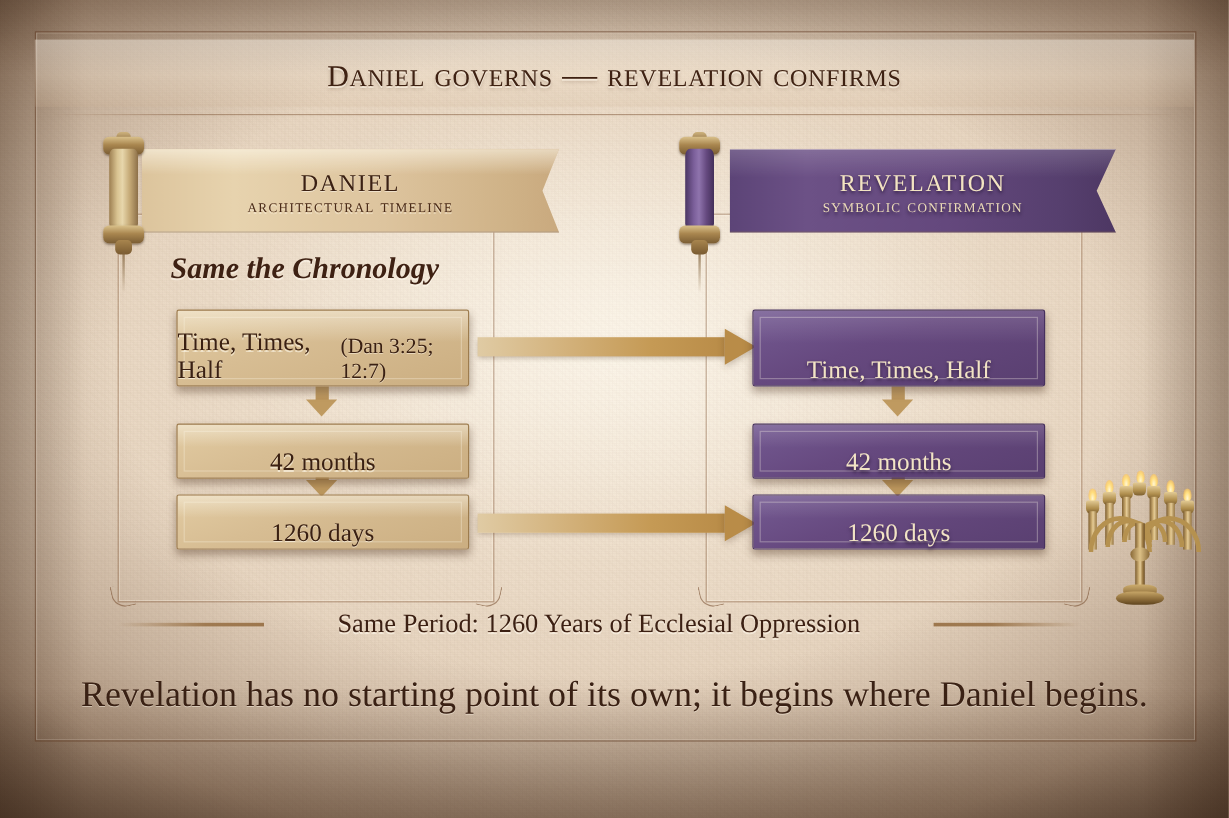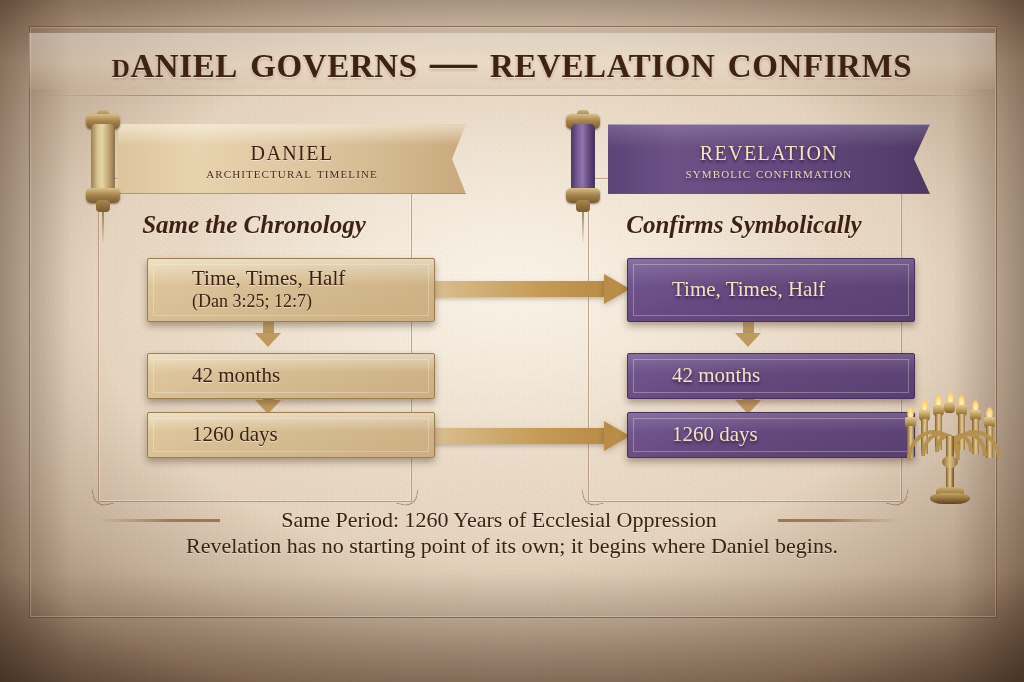--- a/index.html
+++ b/index.html
@@ -63,26 +63,26 @@
   
   .title-band {
     position: absolute;
     left: 29px; top: 33px;
     width: 966px; height: 56px;
     z-index: 6;
     display: flex; align-items: center; justify-content: center;
     background: linear-gradient(180deg, rgba(255,250,240,0.40) 0%, rgba(246,232,212,0.30) 55%, rgba(206,178,148,0.18) 100%);
   }
   .title-text {
-    font-size: 47px;
+    font-size: 29px;
     letter-spacing: 0.6px;
     color: #3f2213;
     font-variant: small-caps;
     text-transform: lowercase;
-    font-weight: 700;
+    font-weight: 400;
     white-space: nowrap;
     text-shadow: 0 1px 0 rgba(255,248,236,0.62), 0 2px 3px rgba(70,40,20,0.25);
   }
   .title-text::first-letter { font-size: 35px; }
   .title-rule {
     position: absolute;
     left: 42px; top: 95px; width: 940px; height: 1px;
     background: linear-gradient(90deg, rgba(120,78,46,0) 0%, rgba(120,78,46,0.45) 12%, rgba(120,78,46,0.5) 88%, rgba(120,78,46,0) 100%);
     z-index: 6;
   }
@@ -229,24 +229,23 @@
   }
   .subhead.left  { left: 98px; }
   .subhead.right { left: 588px; }
 
   
   .node {
     position: absolute;
     z-index: 7;
     width: 242px;
     border-radius: 2px;
-    display: flex; flex-direction: column;
-    align-items: flex-start; justify-content: center;
+    display: flex; flex-direction: row;
+    align-items: flex-end; justify-content: center;
     box-shadow: 0 4px 7px rgba(62,38,18,0.38);
-    padding-left: 44px;
   }
   .node .inner {
     position: absolute; inset: 5px;
     border: 1px solid rgba(255,250,235,0.30);
     pointer-events: none;
   }
   .node .l1 { font-size: 21px; line-height: 1.12; position: relative; z-index: 2; }
   .node .l2 { font-size: 18px; line-height: 1.2; position: relative; z-index: 2; }
 
   .node.tan {
@@ -340,24 +339,24 @@
     font-size: 22px;
     color: #3c2013;
     white-space: nowrap;
     text-shadow: 0 1px 0 rgba(255,250,238,0.6);
   }
 
   
   .caption {
     position: absolute;
     z-index: 7;
-    left: 29px; top: 533px;
+    left: 29px; top: 562px;
     width: 966px;
     text-align: center;
-    font-size: 22px;
+    font-size: 30px;
     color: #3a2114;
     text-shadow: 0 1px 0 rgba(255,248,234,0.45);
   }
 
   
   .menorah {
     position: absolute;
     z-index: 9;
     left: 896px; top: 382px;
     width: 108px; height: 122px;
@@ -462,21 +461,20 @@
   <div class="rod right">
     <span class="knob"></span>
     <span class="cap top"></span>
     <span class="tube"></span>
     <span class="cap bot"></span>
     <span class="knob b"></span>
     <span class="stem"></span>
   </div>
 
   <div class="subhead left">Same the Chronology</div>
-  <div class="subhead right">Confirms Symbolically</div>
 
   <div class="node tan n1 left-x">
     <span class="inner"></span>
     <div class="l1">Time, Times, Half</div>
     <div class="l2">(Dan 3:25; 12:7)</div>
   </div>
   <div class="node tan n2 left-x">
     <span class="inner"></span>
     <div class="l1">42 months</div>
   </div>

